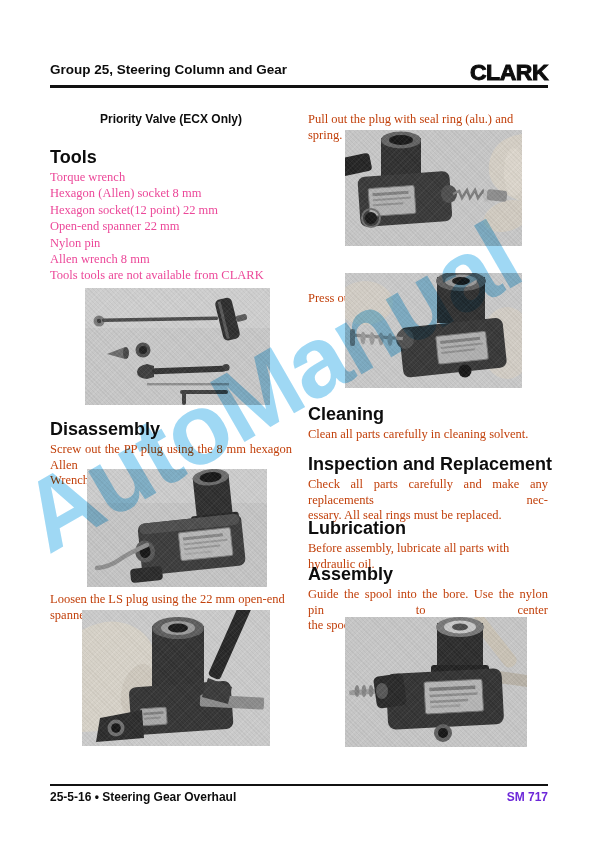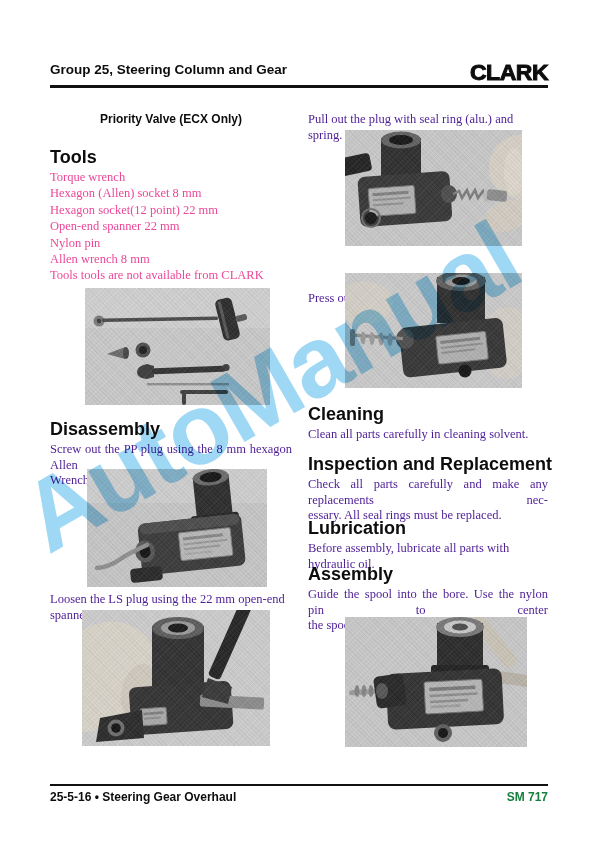--- a/index.html
+++ b/index.html
@@ -11,25 +11,25 @@
     color:#161616;
     overflow:hidden;
   }
   .abs{position:absolute;}
   
   .hdr-title{left:50px;top:62px;font-family:"Liberation Sans",sans-serif;font-weight:bold;font-size:13.5px;color:#0d0d0d;}
   .brand{right:64px;top:59px;font-family:"Liberation Sans",sans-serif;font-weight:bold;font-size:23px;letter-spacing:-.5px;color:#0d0d0d;-webkit-text-stroke:1px #0d0d0d;transform:scaleY(.95);}
   .hdr-rule{left:50px;top:85px;width:498px;height:2.5px;background:#111;}
   .ftr-rule{left:50px;top:784px;width:498px;height:2px;background:#111;}
   .ftr-left{left:50px;top:790px;font-family:"Liberation Sans",sans-serif;font-weight:bold;font-size:12px;color:#0d0d0d;}
-  .ftr-right{right:64px;top:790px;font-family:"Liberation Sans",sans-serif;font-weight:bold;font-size:12px;color:#15803d;}
+  .ftr-right{right:64px;top:790px;font-family:"Liberation Sans",sans-serif;font-weight:bold;font-size:12px;color:#6d28d9;}
   
   .page-title{left:50px;top:112px;width:242px;text-align:center;font-family:"Liberation Sans",sans-serif;font-weight:bold;font-size:12px;color:#0d0d0d;}
   .h2{font-family:"Liberation Sans",sans-serif;font-weight:bold;font-size:18px;color:#0d0d0d;}
-  .body-txt{font-size:12.5px;line-height:15.5px;color:#4c1d95;}
+  .body-txt{font-size:12.5px;line-height:15.5px;color:#c2410c;}
   .jline{display:block;text-align:justify;text-align-last:justify;}
   .tool-list{list-style:none;margin:0;padding:0;font-size:12.5px;line-height:16.4px;color:#ec4899;}
   
   .photo{
     background:#cbcbcb;
     overflow:hidden;
   }
   .photo svg{display:block;width:100%;height:100%;}
   .grain{
     position:absolute;inset:0;

